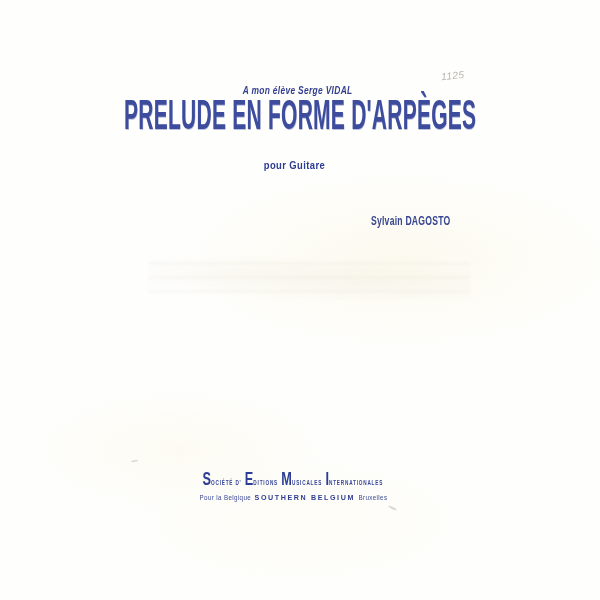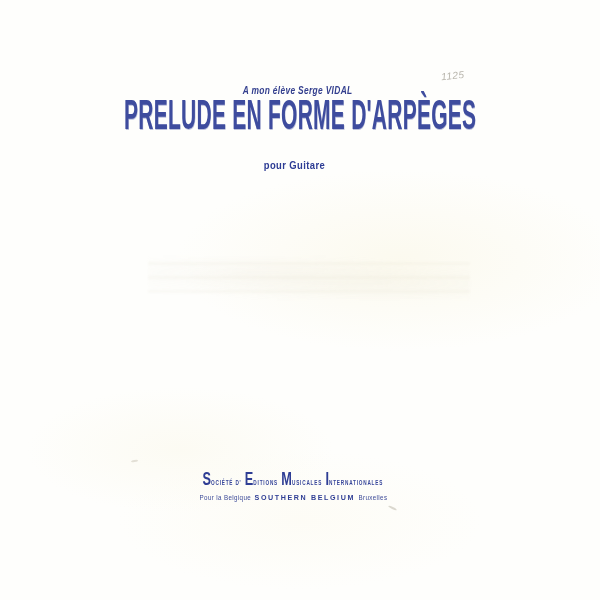--- a/index.html
+++ b/index.html
@@ -98,20 +98,23 @@
   </div>
 
   <div class="center-row title-row">
     <span class="title-text">PRELUDE EN FORME D'ARPÈGES</span>
   </div>
 
   <div class="center-row subtitle">
     <span>pour Guitare</span>
   </div>
 
+  <div class="composer">
+    <span>Sylvain DAGOSTO</span>
+  </div>
 
   <div class="ghost"></div>
 
   <div class="speck a"></div>
   <div class="speck b"></div>
 
   <div class="publisher">
     <div class="semi-line">
       <span><span class="semi-big">S</span><span class="semi-rest">ociété d'</span></span>
       <span><span class="semi-big">E</span><span class="semi-rest">ditions</span></span>

